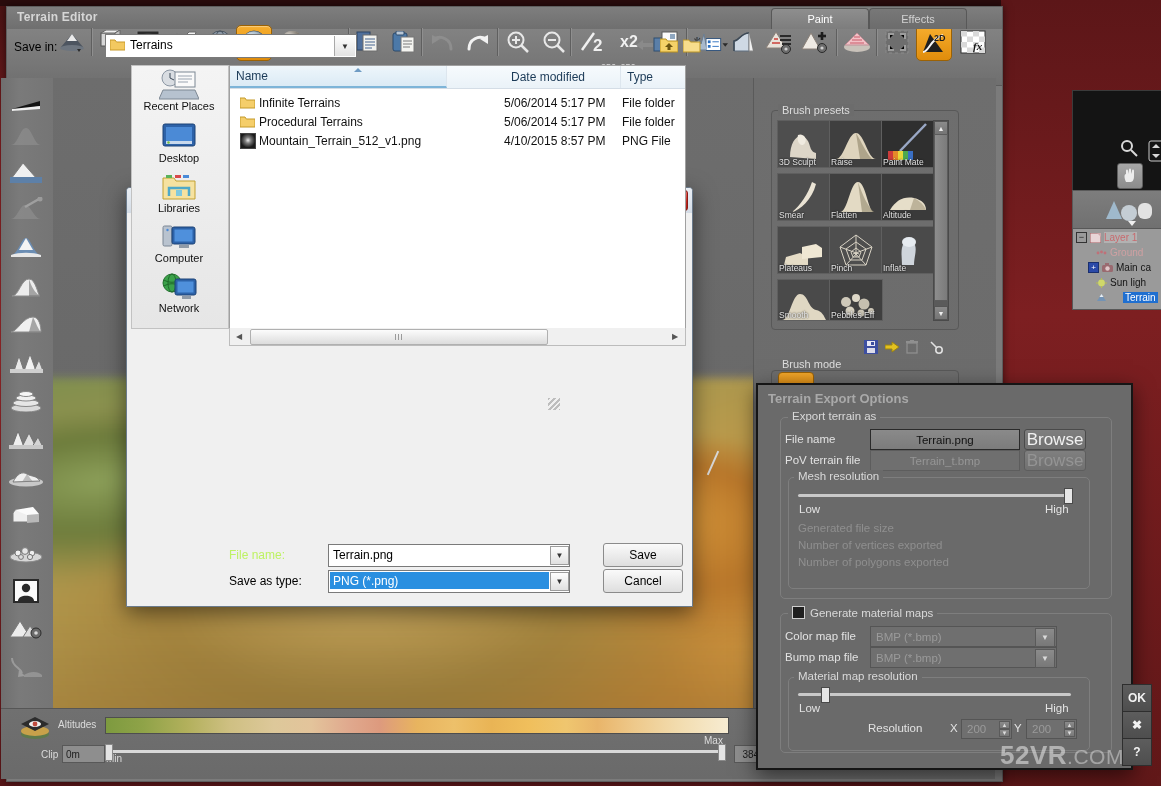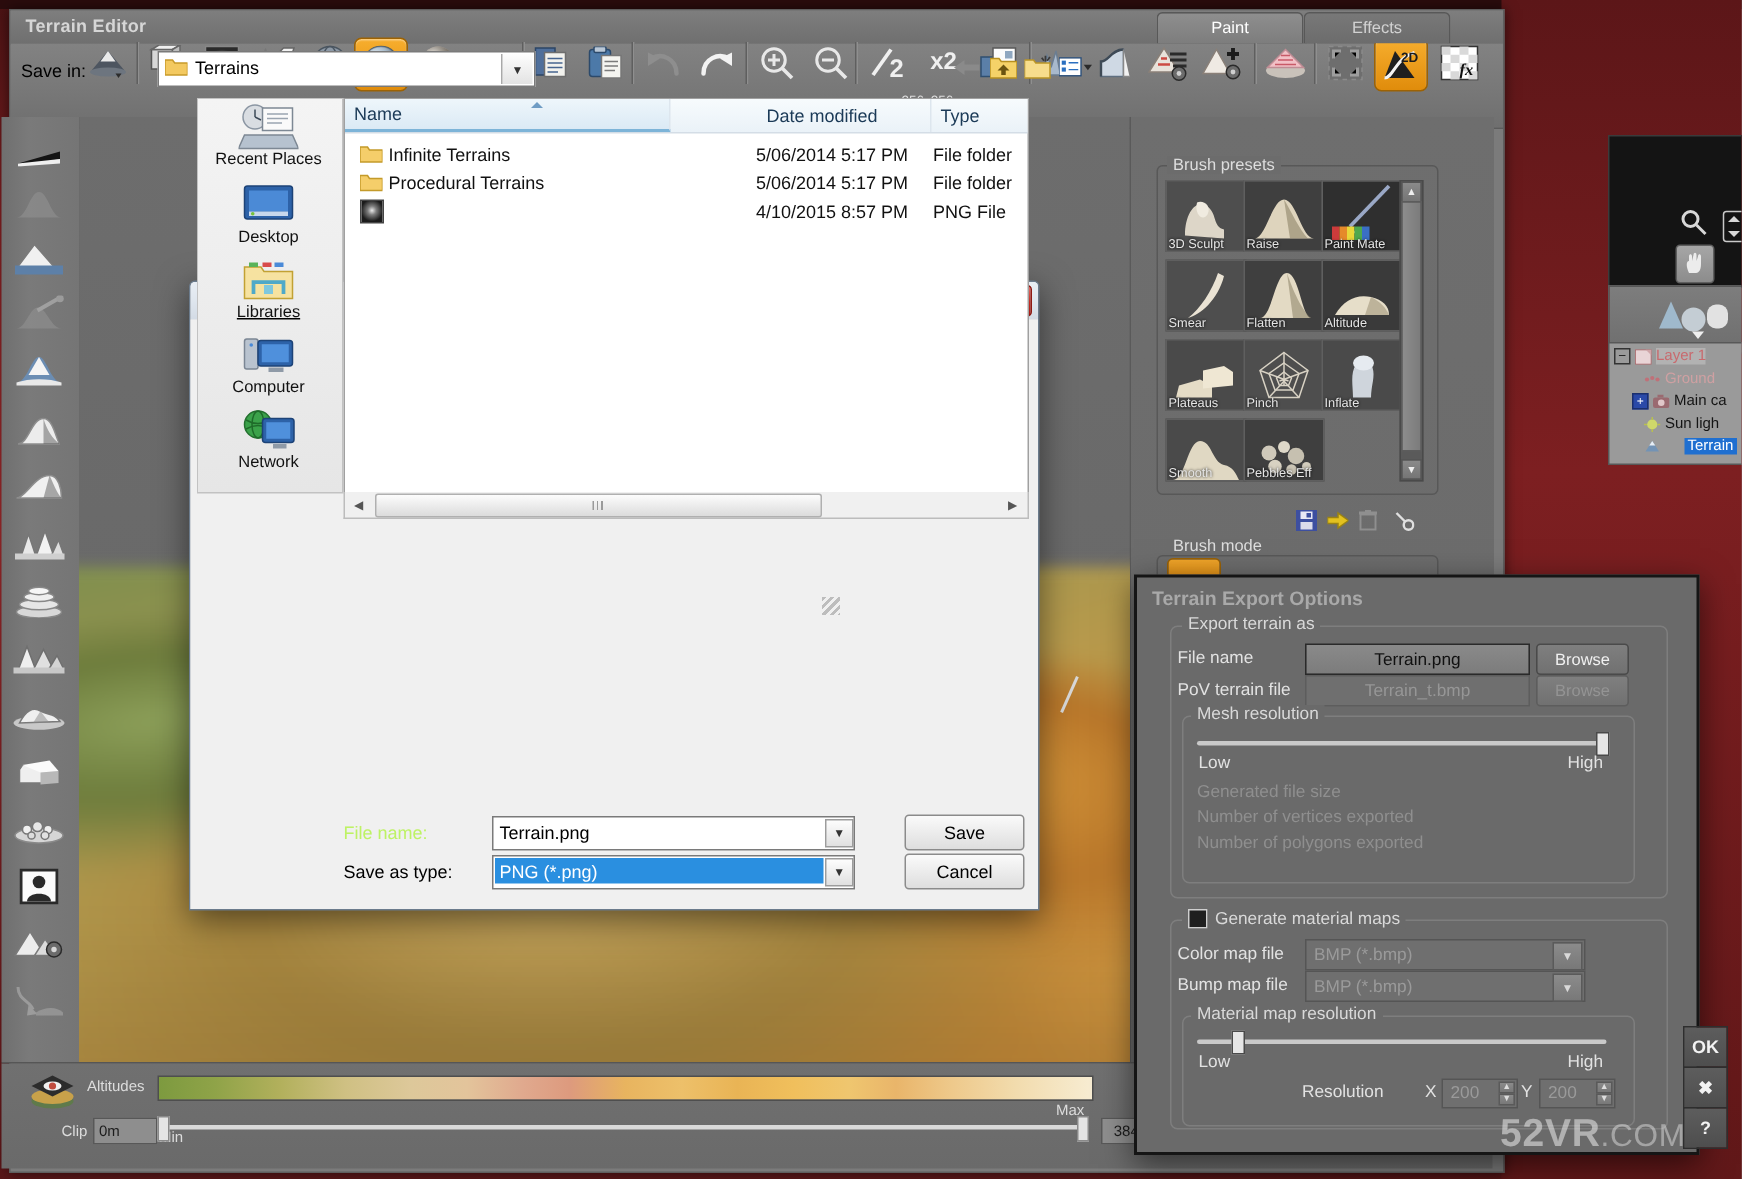--- a/index.html
+++ b/index.html
@@ -287,21 +287,21 @@
     display:flex;align-items:center;justify-content:center;
     font-size:11.5px;color:#111;
   }
   .ed-field.dim{
     background:#6f6f6f;border:1px solid #5d5d5d;color:#969696;
   }
   .ed-btn{
     background:linear-gradient(180deg,#7f7f7f,#717171);
     border:1px solid #4a4a4a;border-radius:3px;
     display:flex;align-items:center;justify-content:center;
-    font-size:11px;color:#f0f0f0;
+    font-size:17px;color:#f0f0f0;
   }
   .ed-btn.dim{color:#949494;border-color:#5d5d5d;}
   .ed-slider-track{height:3px;background:#c9c9c9;border-radius:2px;}
   .ed-slider-knob{width:7px;height:14px;background:#e6e6e6;border:1px solid #4a4a4a;}
   .ed-combo{
     background:#6f6f6f;border:1px solid #555;
     display:flex;align-items:center;font-size:11.5px;color:#9a9a9a;padding-left:5px;
   }
   .ed-combo-arrow{
     position:absolute;right:1px;top:1px;width:18px;height:17px;
@@ -1048,21 +1048,21 @@
   <div class="fd-place-ic">
     <svg width="36" height="30" viewBox="0 0 36 30">
         <rect x="2" y="2" width="32" height="22" rx="2" fill="#2d62a8" stroke="#1d4377"></rect>
         <rect x="5" y="5" width="26" height="14" fill="#4b8ad6"></rect>
         <rect x="5" y="19" width="26" height="3" fill="#c8d8ec"></rect>
         <circle cx="7.5" cy="20.5" r="1.2" fill="#76c23a"></circle>
       </svg>
   </div>
   <div class="fd-place-lb">Desktop</div>
 </div>
-<div class="abs fd-place" style="left:131px;top:170px;text-decoration:underline;">
+<div class="abs fd-place" style="left:131px;top:170px;">
   <div class="fd-place-ic">
     <svg width="36" height="30" viewBox="0 0 36 30">
         <path d="M2 6 L13 6 L15 9 L34 9 L34 27 L2 27 Z" fill="#f6e2a0" stroke="#c2a133"></path>
         <rect x="5" y="3" width="6" height="3" fill="#5ab35a"></rect>
         <rect x="14" y="3" width="6" height="3" fill="#d84a4a"></rect>
         <rect x="22" y="3" width="6" height="3" fill="#4a8ad8"></rect>
         <path d="M8 24 L8 16 L28 16 L28 24" fill="none" stroke="#4fa9c8" stroke-width="2.5"></path>
         <rect x="15" y="18" width="6" height="6" fill="#7fc8de"></rect>
       </svg>
   </div>
@@ -1118,20 +1118,21 @@
       <svg width="15" height="13" viewBox="0 0 15 13">
           <path d="M0 2 L5 2 L6.3 4 L15 4 L15 12 L0 12 Z" fill="#f5ce6a" stroke="#c49a2a"></path>
         </svg>
     </div>
     <div class="fd-cell abs" style="left:29px;width:240px;">Procedural Terrains</div>
     <div class="fd-cell abs" style="left:274px;width:120px;">5/06/2014 5:17 PM</div>
     <div class="fd-cell abs" style="left:392px;width:64px;">File folder</div>
   </div>
   <div class="fd-row abs" style="top:65px;">
     <div class="fd-icon-png abs" style="left:10px;top:2px;"></div>
+    <div class="fd-cell abs" style="left:29px;width:240px;">Mountain_Terrain_512_v1.png</div>
     <div class="fd-cell abs" style="left:274px;width:120px;">4/10/2015 8:57 PM</div>
     <div class="fd-cell abs" style="left:392px;width:64px;">PNG File</div>
   </div>
 </div>
 
 <div id="fd-hscroll" class="abs">
   <div class="fd-harrow abs" style="left:1px;">◀</div>
   <div id="fd-hthumb" class="abs">
     <div class="abs" style="left:144px;top:4px;width:8px;height:6px;background:repeating-linear-gradient(90deg,#9a9a9a 0 1px,transparent 1px 3px);"></div>
   </div>

